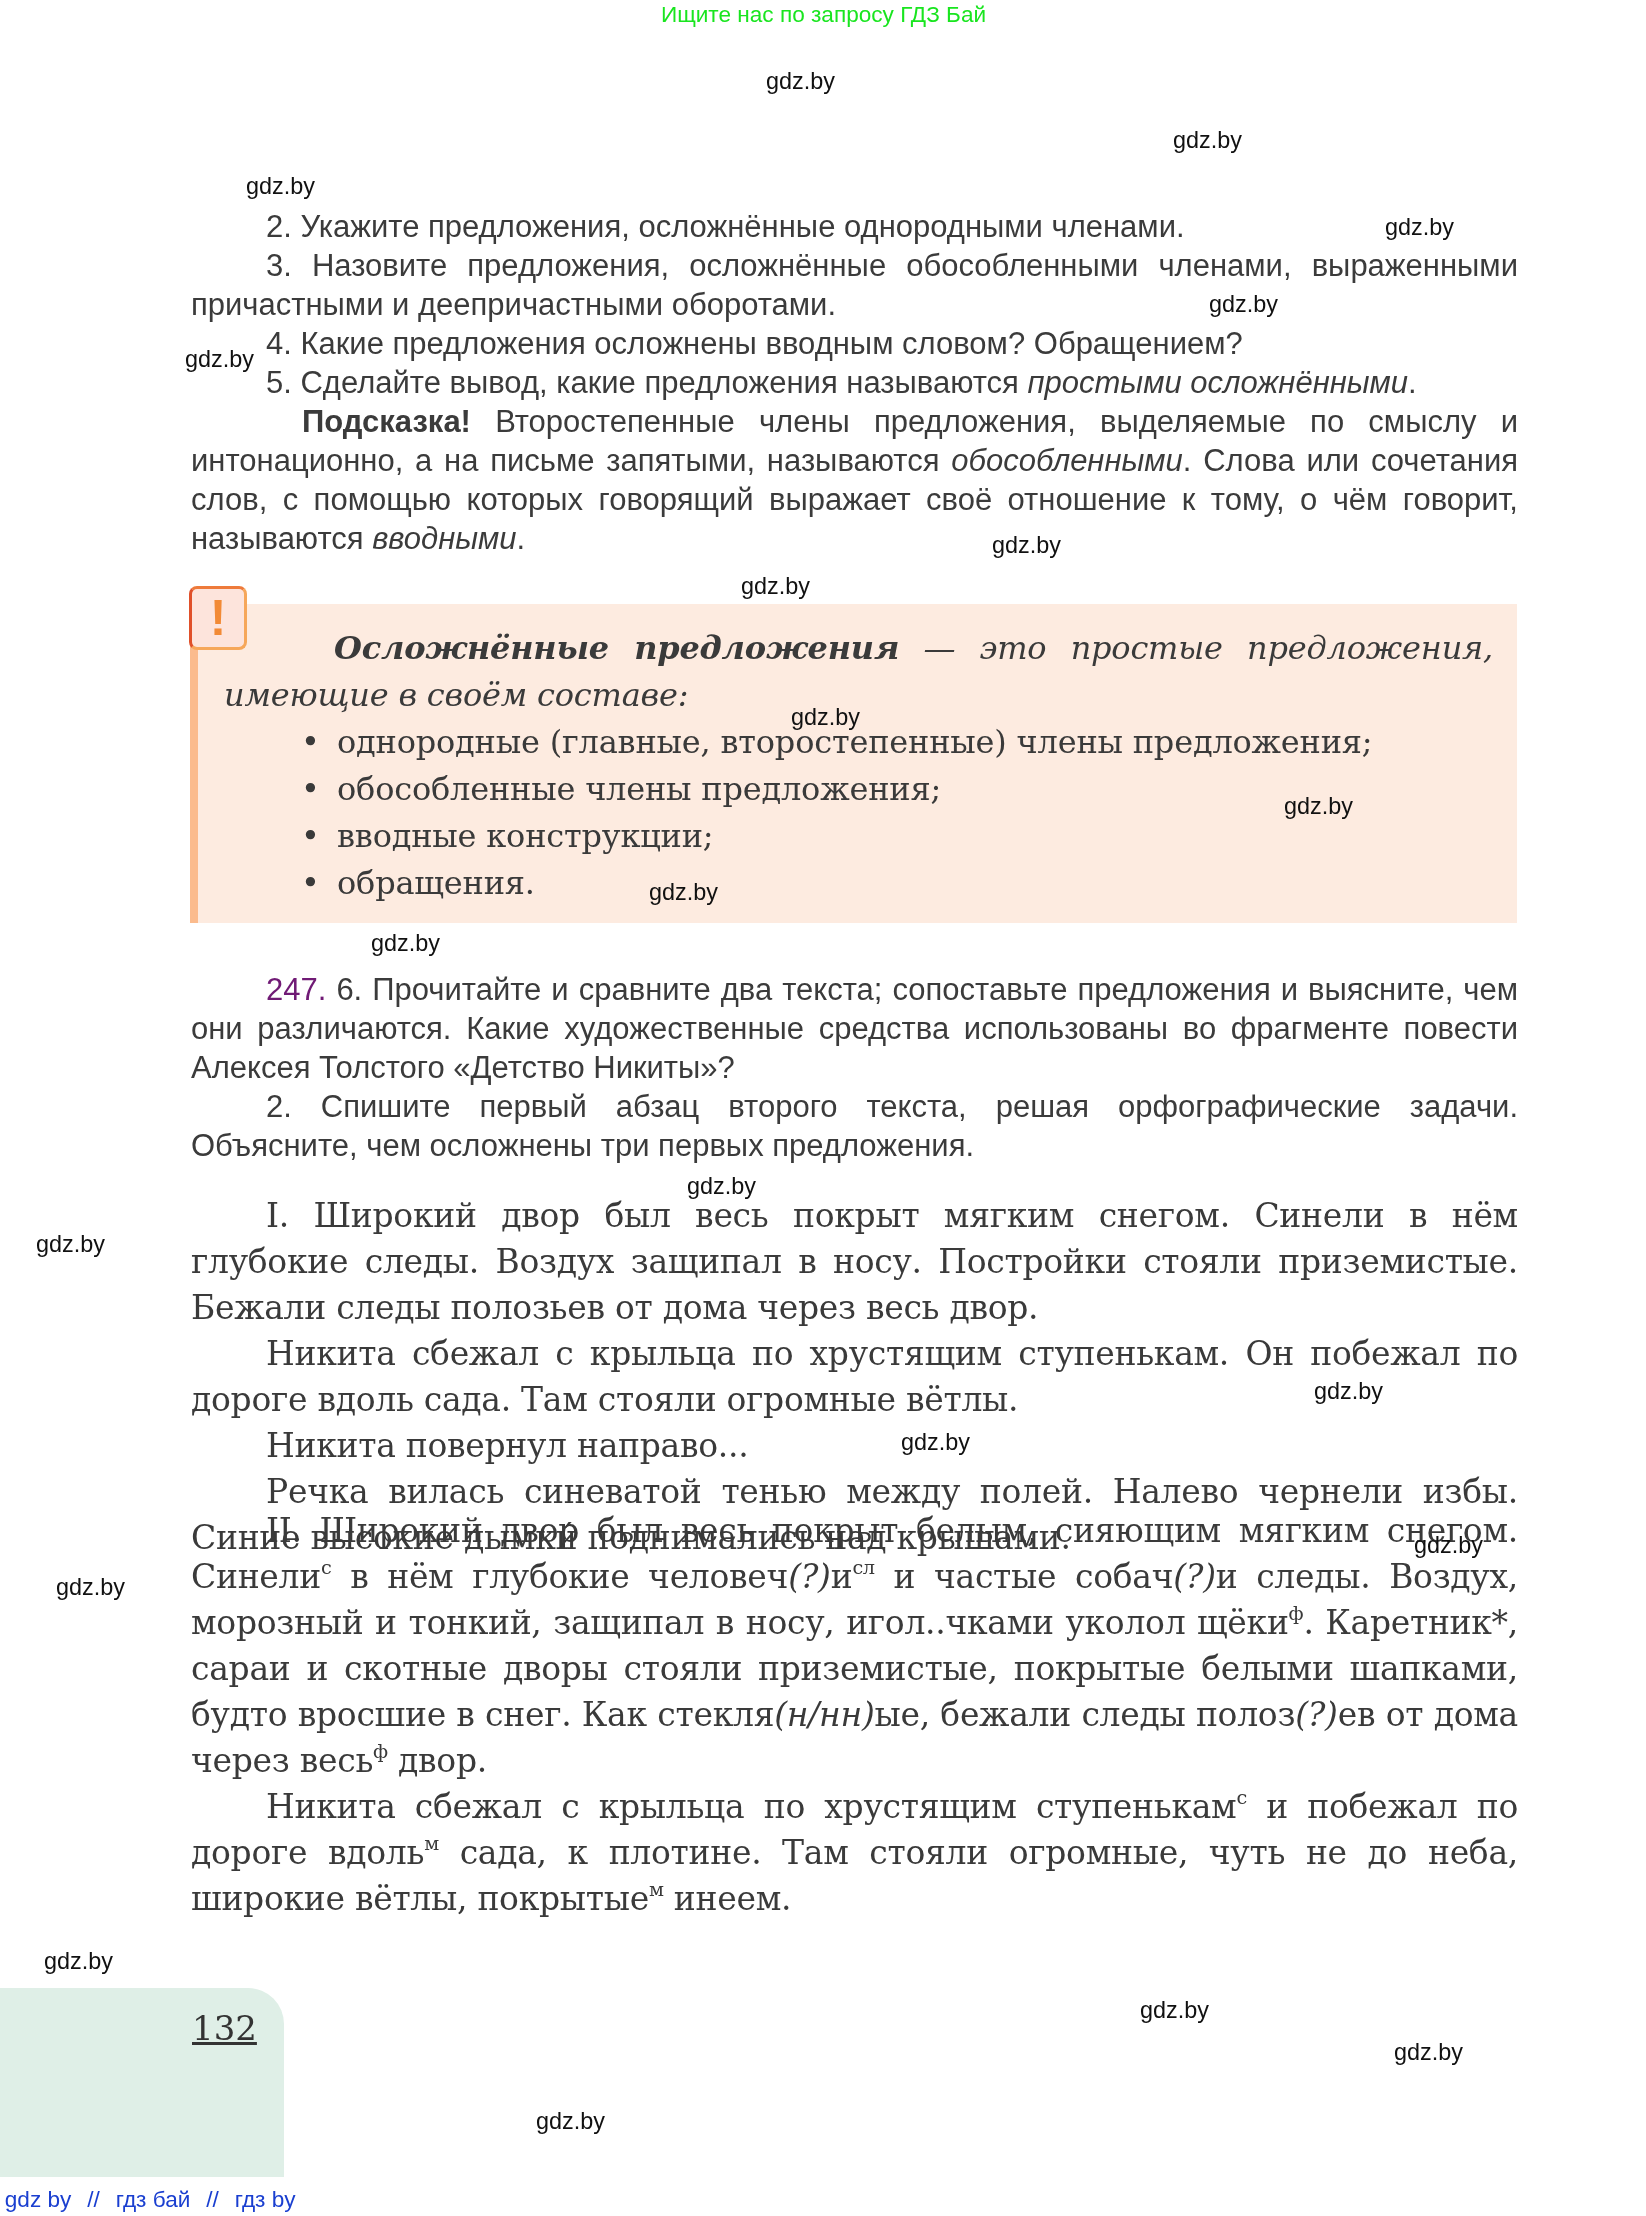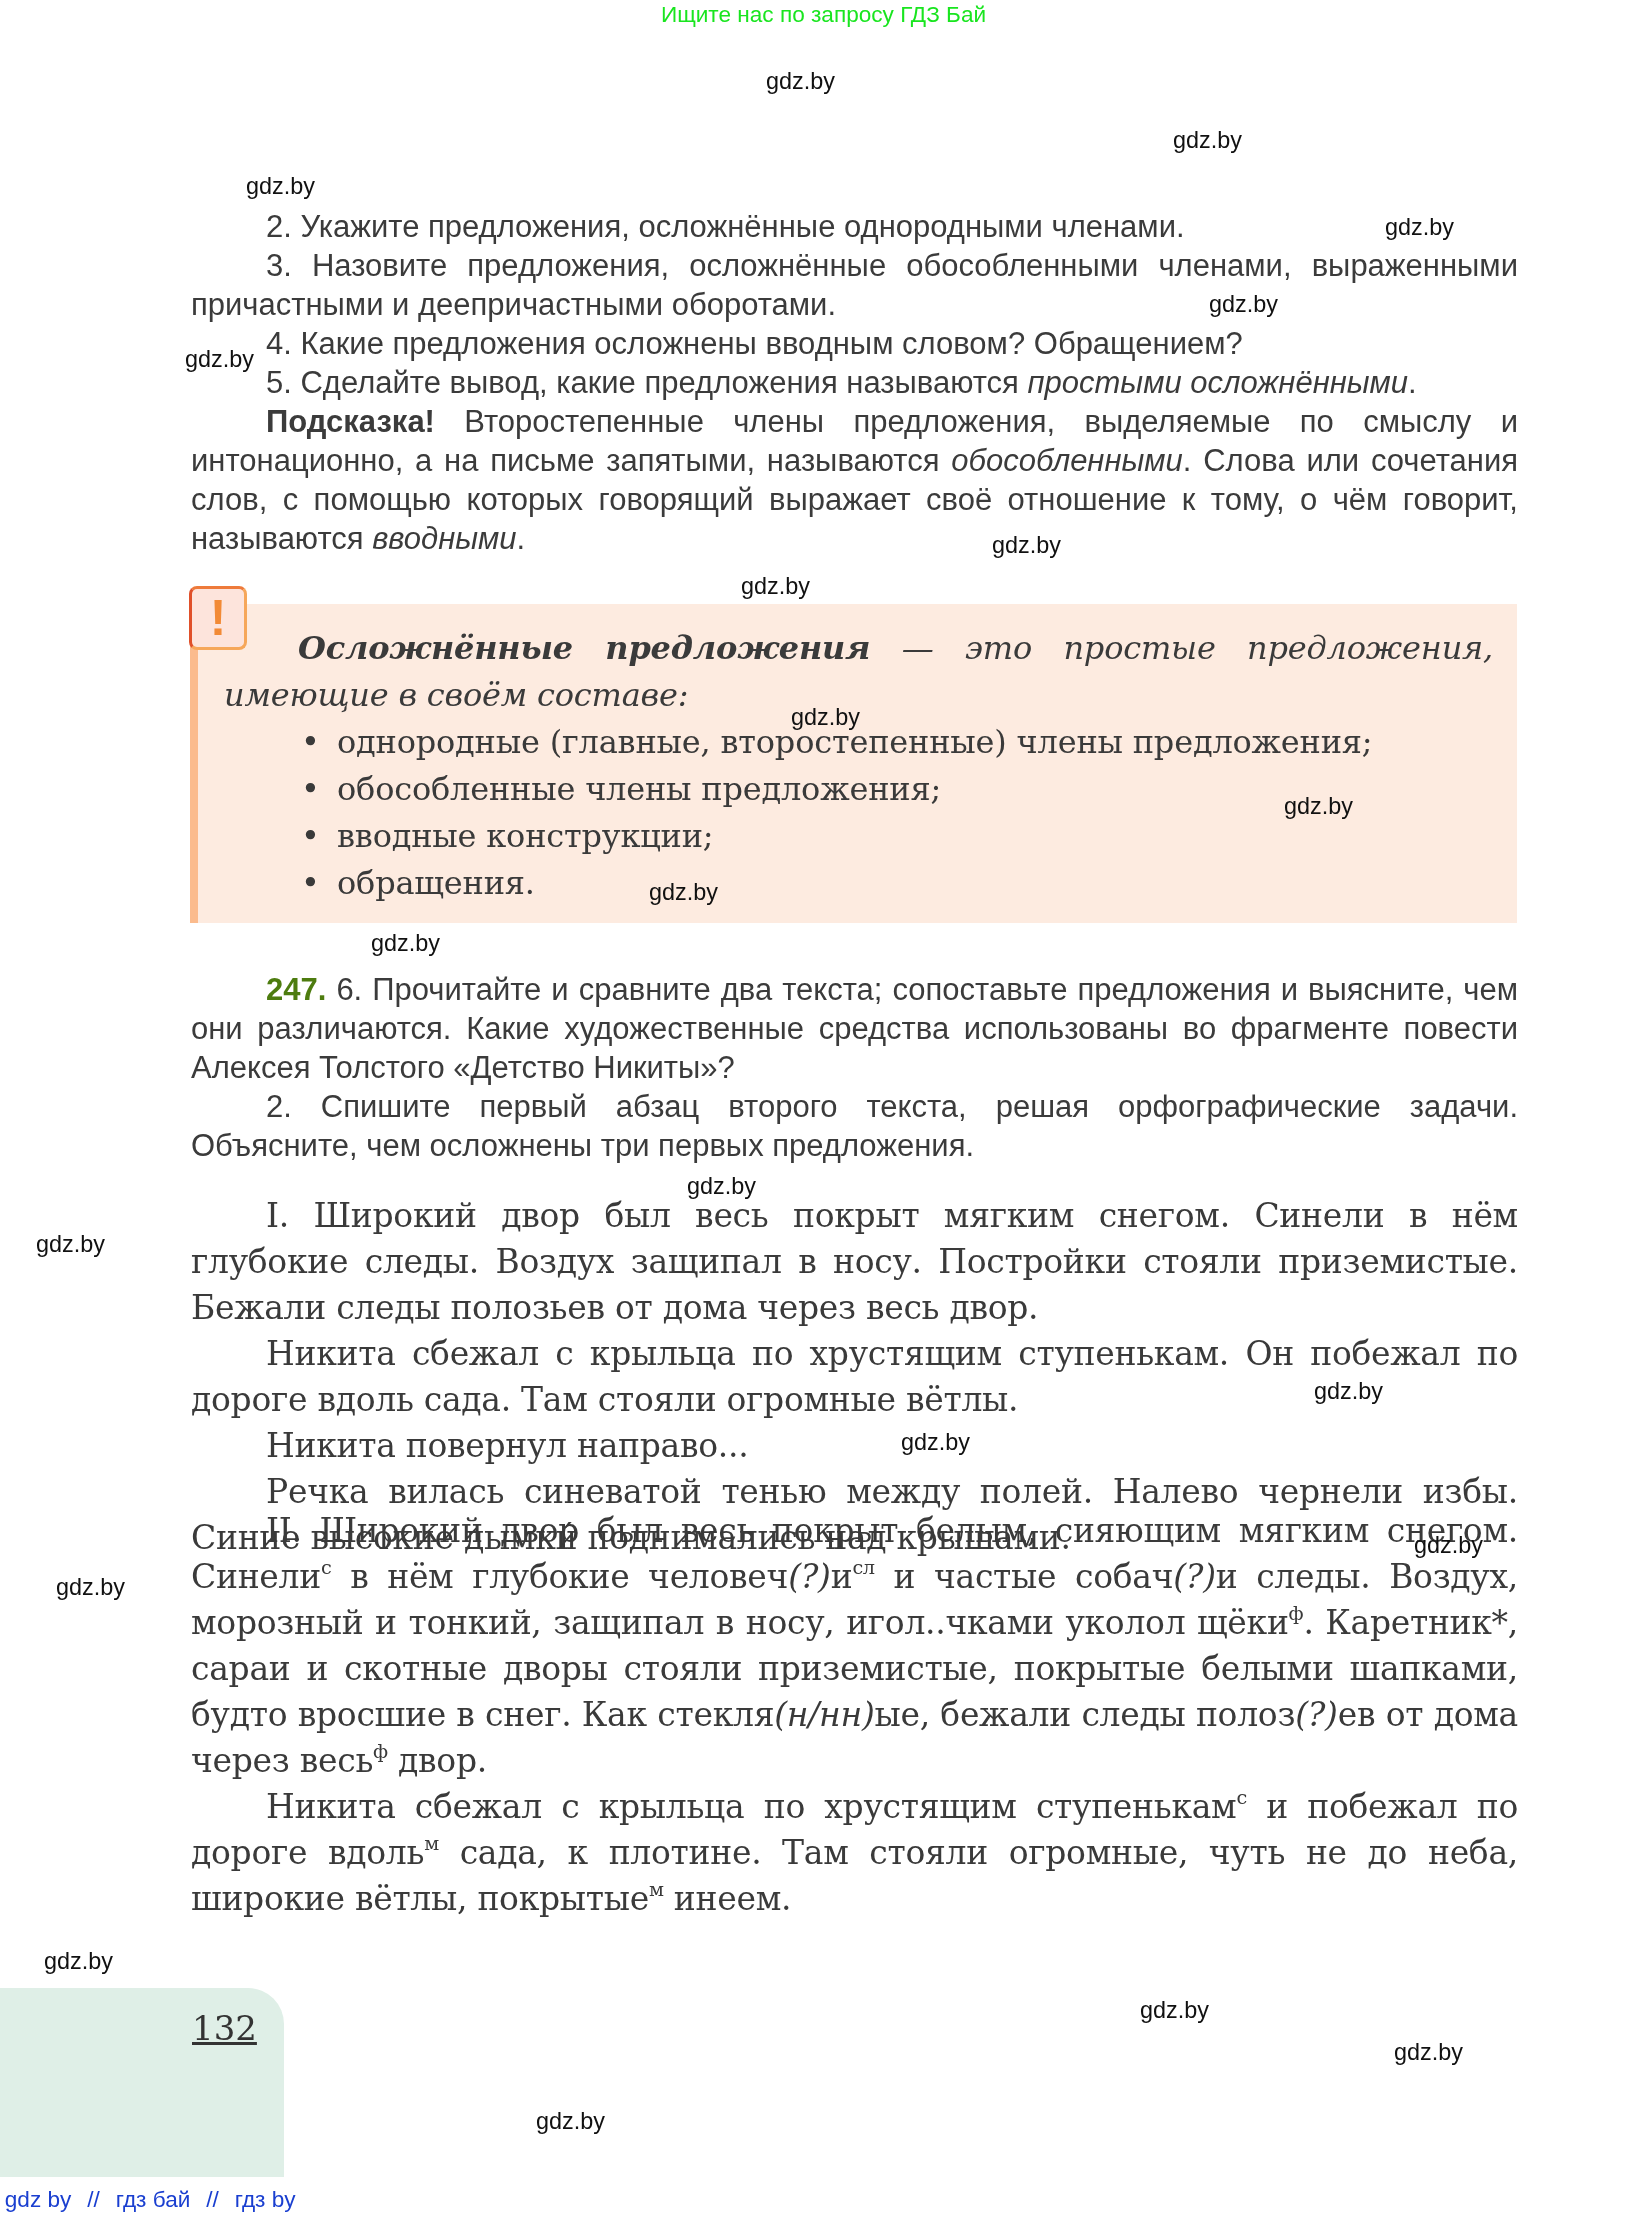--- a/index.html
+++ b/index.html
@@ -5,22 +5,22 @@
   html, body { margin:0; padding:0; }
   body { width:1647px; height:2216px; position:relative; background:#ffffff; overflow:hidden; color:#3a3a3a; }
   .abs { position:absolute; }
   .top-banner { left:0; width:1647px; top:1.6px; text-align:center; font-family:"Liberation Sans", sans-serif; font-size:22.6px; color:#19e51f; }
   .wm { font-family:"Liberation Sans", sans-serif; font-size:23.4px; color:#111; white-space:nowrap; line-height:1; }
   .sans-block { left:191px; width:1327px; font-family:"Liberation Sans", sans-serif; font-size:31px; line-height:39px; color:#3b3b3b; }
   .sans-block p { margin:0; text-align:justify; text-indent:75px; }
   .serif-block { left:191px; width:1327px; font-family:"DejaVu Serif", "Liberation Serif", serif; font-size:33px; line-height:46px; color:#3a3a3a; letter-spacing:-0.3px; }
   .serif-block p { margin:0; text-align:justify; text-indent:75px; }
   .it { font-style:italic; }
-  .b { font-weight:bold; }
-  .num-red { color:#4d7c0f; font-weight:bold; }
+  .b { font-weight:bold;margin-left:36px; }
+  .num-red { color:#701a75; font-weight:normal; }
   sup { font-size:19.3px; line-height:0; vertical-align:14.5px; }
   .rule-box { left:190px; top:604px; width:1327px; height:319px; background:#fdebe0; border-left:8px solid #fbbb8d; box-sizing:border-box; }
   .badge { left:189px; top:586px; width:58px; height:64px; border-radius:8px; background:#fde4dc; border:3.2px solid #f6a75a; border-left-color:#e0502a; border-top-color:#ee7a3a; box-sizing:border-box; }
   .badge-mark { position:absolute; left:0; top:0; width:100%; height:100%; display:flex; align-items:center; justify-content:center; font-family:"Liberation Sans", sans-serif; font-weight:bold; font-size:50px; color:#f28a36; }
   .rule-text { left:224px; top:625px; width:1269px; font-family:"DejaVu Serif", "Liberation Serif", serif; font-size:32px; line-height:47px; color:#3a3a3a; letter-spacing:-0.2px; }
   .rule-text p { margin:0; text-align:justify; text-indent:74px;font-style:italic; }
   .rule-text ul { margin:0; padding:0; list-style:none; }
   .rule-text li { padding-left:113px; position:relative; }
   .rule-text li .dot { position:absolute; left:77px; top:0; }
   .page-tab { left:0; top:1988px; width:284px; height:189px; background:#dfefe7; border-top-right-radius:36px; }

